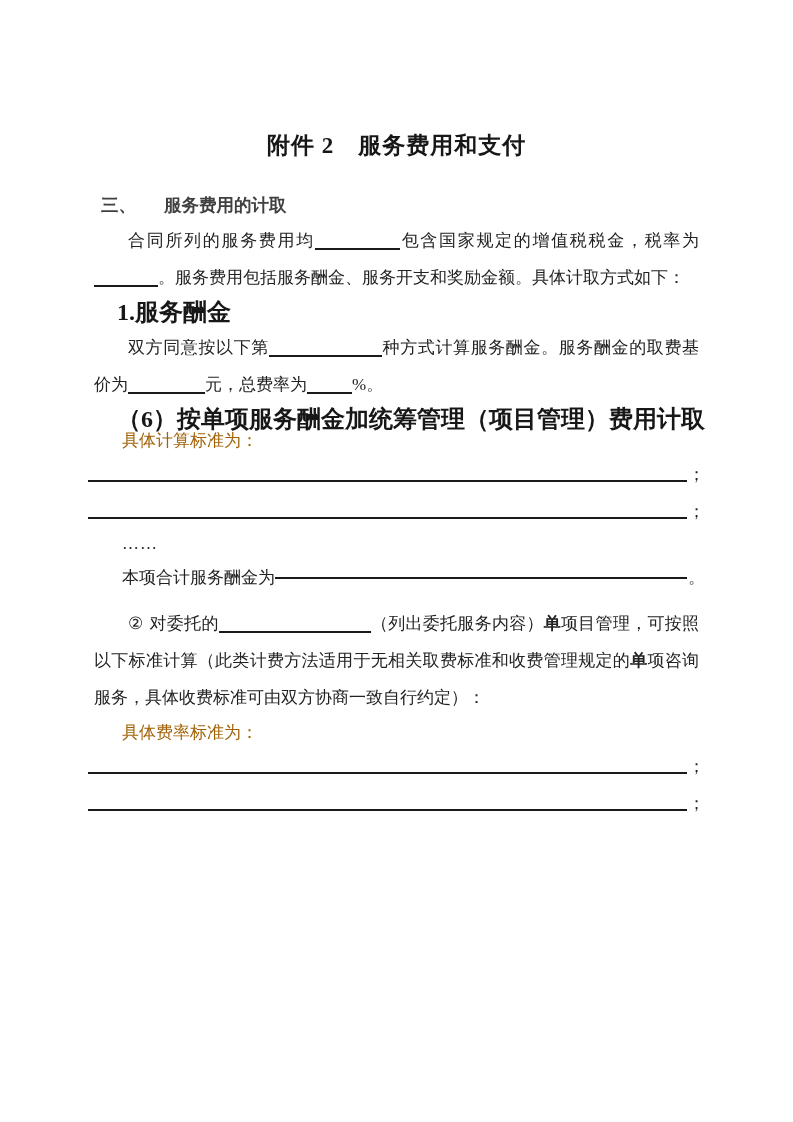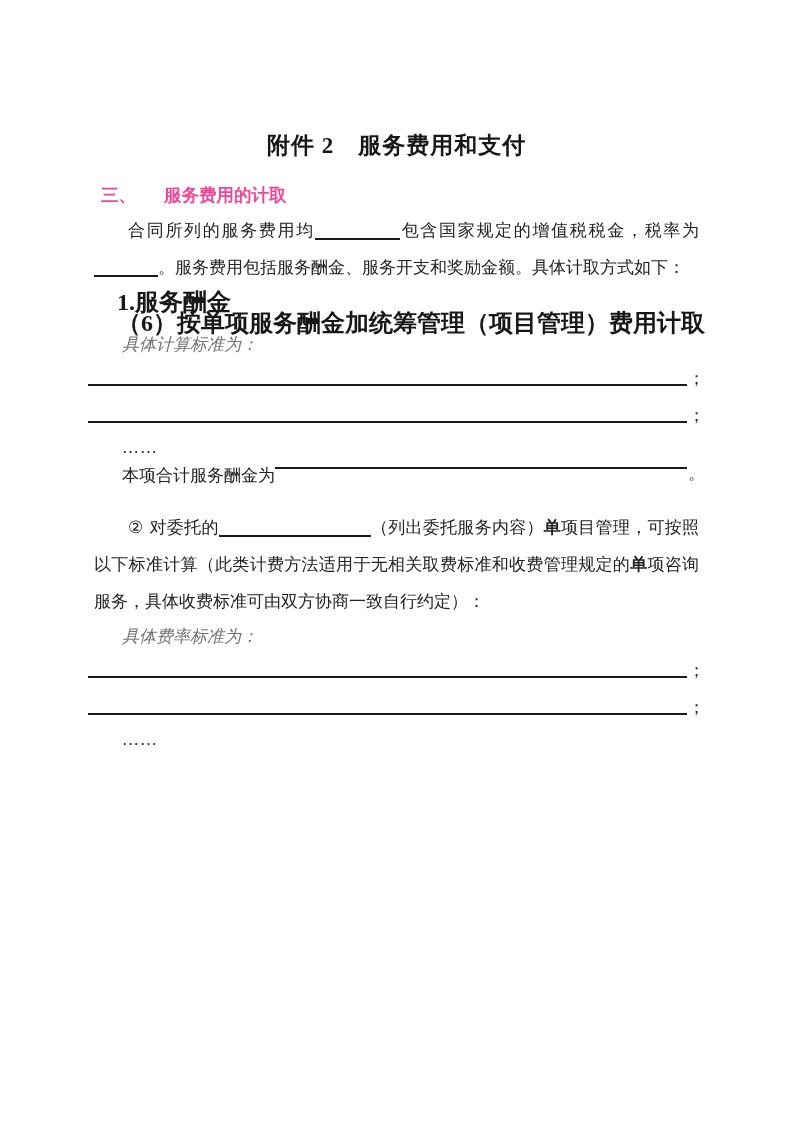--- a/index.html
+++ b/index.html
@@ -17,26 +17,26 @@
   }
   .doc-title {
     text-align: center;
     font-weight: bold;
     font-size: 23px;
     line-height: 27px;
     color: #171717;
     letter-spacing: 1px;
   }
   .h-main {
-    margin-top: 26px;
+    margin-top: 36px;
     font-weight: bold;
     font-size: 17.5px;
     line-height: 21px;
     padding-left: 13px;
-    color: #ec4899;
+    color: #404040;
   }
   .h-main .h-num { display: inline-block; margin-right: 28px; }
   p.body {
     margin: 6px;
     text-align: justify;
     line-height: 37px;
     color: #222222;
   }
   .indent { text-indent: 34px; }
   .mt-intro { margin-top: 15px; }
@@ -50,22 +50,21 @@
   }
   .mt-sub1 { margin-top: 4px; }
   .mt-agree { margin-top: 10px; }
   .mt-sub2 { margin-top: 0px; }
   .mt-item1 { margin-top: 12px; }
   .mt-item2 { margin-top: 58px; }
   .label-line {
     margin: 0;
     padding-left: 34px;
     line-height: 21px;
-    color: #737373;
-    font-style: italic;
+    color: #a16207;
   }
   .blank {
     display: inline-block;
     border-bottom: 2px solid #1a1a1a;
     height: 13px;
     vertical-align: -4px;
   }
   .w85  { width: 85px; }
   .w64  { width: 64px; }
   .w113 { width: 113px; }
@@ -87,21 +86,21 @@
   .fill-row .punct { line-height: 15px; margin-left: 1px; }
   .ellipsis-line {
     margin: 0;
     padding-left: 34px;
     line-height: 37px;
     letter-spacing: 1px;
     color: #222222;
   }
   .total-row {
     display: flex;
-    align-items: flex-start;
+    align-items: center;
     height: 37px;
     box-sizing: border-box;
     padding: 0 0 6px 34px;
   }
   .total-row .lead { line-height: 20px; white-space: nowrap; }
   .total-row .rule { flex: 1; border-bottom: 2px solid #1a1a1a; height: 1px; }
   .total-row .punct { line-height: 15px; margin-left: 1px; }
   .bold-char { font-weight: bold; }
   .marker { margin-right: 6px; }
   .page-number {
@@ -124,20 +123,23 @@
   <div class="h-main">
     <span class="h-num">三、</span><span>服务费用的计取</span>
   </div>
 
   <p class="body indent mt-intro">
     <span>合同所列的服务费用均</span><span class="blank w85"></span><span>包含国家规定的增值税税金，税率为</span><span class="blank w64"></span><span>。服务费用包括服务酬金、服务开支和奖励金额。具体计取方式如下：</span>
   </p>
 
   <p class="h-sub mt-sub1">1.服务酬金</p>
 
+  <p class="body indent mt-agree">
+    <span>双方同意按以下第</span><span class="blank w113"></span><span>种方式计算服务酬金。服务酬金的取费基价为</span><span class="blank w77"></span><span>元，总费率为</span><span class="blank w45"></span><span>%。</span>
+  </p>
 
   <p class="h-sub mt-sub2">（6）按单项服务酬金加统筹管理（项目管理）费用计取</p>
 
 
   <p class="label-line">具体计算标准为：</p>
 
   <div class="fill-row">
     <span class="rule"></span>
       <span class="punct">；</span>
   </div>

